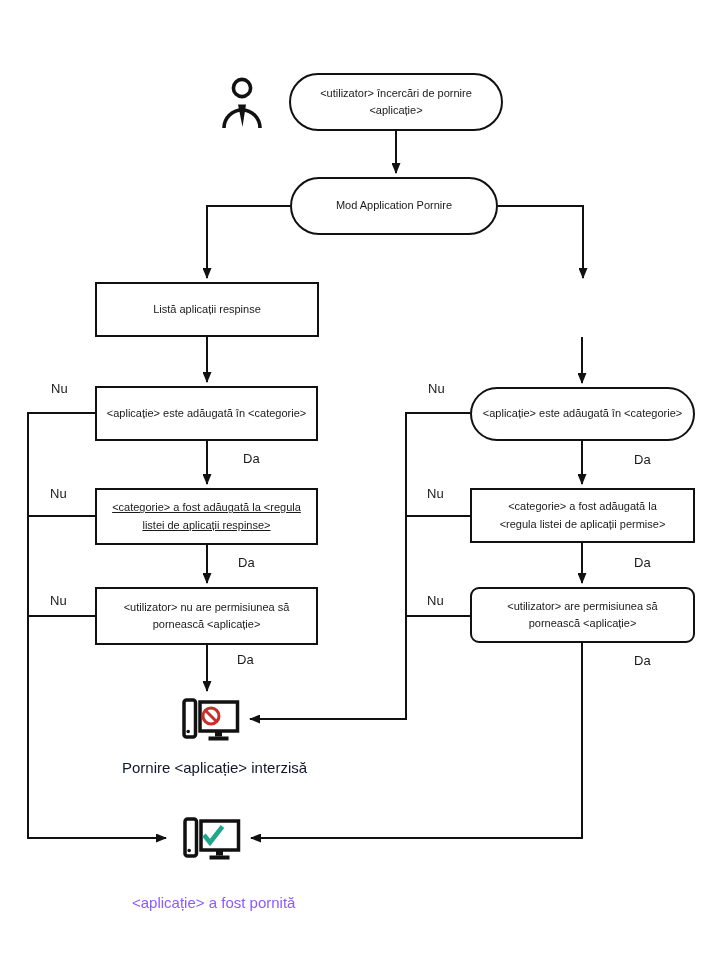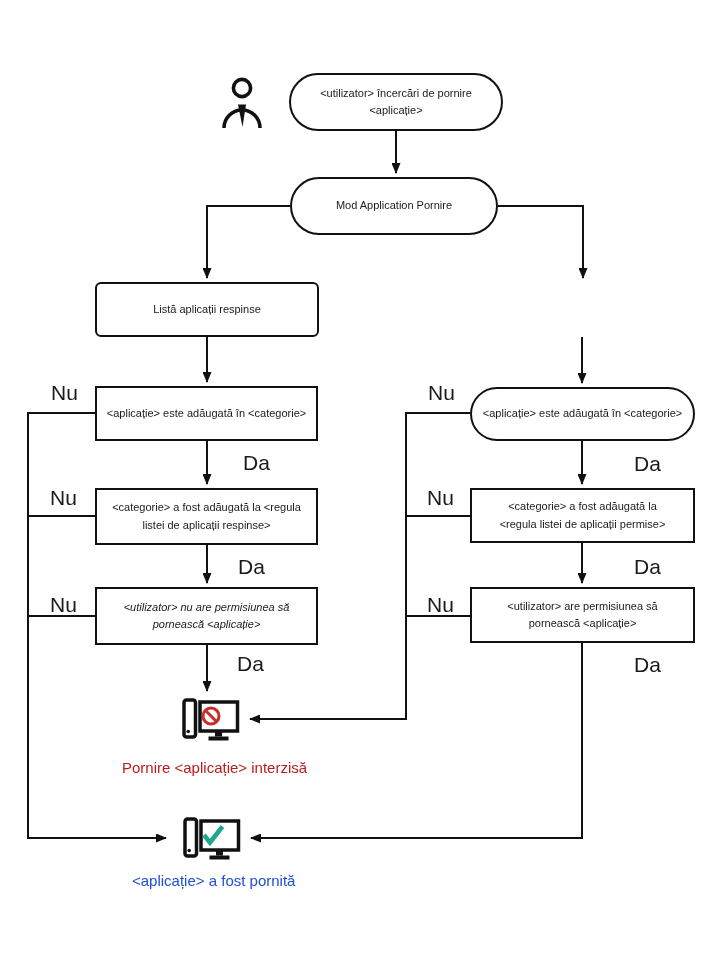--- a/index.html
+++ b/index.html
@@ -7,24 +7,24 @@
     position:relative;width:704px;height:960px;background:#ffffff;
     font-family:"Liberation Sans", sans-serif;color:#1a1a1a;overflow:hidden;
   }
   .lines{position:absolute;left:0;top:0;width:720px;height:960px;}
   .node{
     position:absolute;display:flex;align-items:center;justify-content:center;
     text-align:center;border:2px solid #111;background:#fff;
     font-size:11px;line-height:1.55;box-sizing:border-box;padding:0 12px;
   }
   .stadium{border-radius:29px;}
-  .edge-label{position:absolute;font-size:21px;color:#1a1a1a;}
+  .edge-label{position:absolute;font-size:13px;color:#1a1a1a;}
   .outcome-label{position:absolute;font-size:15px;white-space:nowrap;}
-  .blocked-text{color:#b91c1c;}
-  .started-text{color:#1d4ed8;}
+  .blocked-text{color:#0f172a;}
+  .started-text{color:#8b5cf6;margin-top:22px;}
   .icon-wrap{position:absolute;}
 </style>
 </head>
 <body>
 
 <div class="canvas">
 
   <svg class="lines" width="720" height="960" viewBox="0 0 720 960">
     <defs>
       <marker id="arr" markerWidth="11" markerHeight="9" refX="10" refY="4.5" orient="auto" markerUnits="userSpaceOnUse">
@@ -64,46 +64,46 @@
   </div>
 
   <div class="node stadium" style="left:289px;top:73px;width:214px;height:58px;padding:0 22px;">
     <span>&lt;utilizator&gt; încercări de pornire &lt;aplicație&gt;</span>
   </div>
 
   <div class="node stadium" style="left:290px;top:177px;width:208px;height:58px;">
     <span>Mod Application Pornire</span>
   </div>
 
-  <div class="node" style="left:95px;top:282px;width:224px;height:55px;border-radius:6px;">
+  <div class="node" style="left:95px;top:282px;width:224px;height:55px;">
     <span>Listă aplicații respinse</span>
   </div>
 
   <div class="node" style="left:95px;top:386px;width:223px;height:55px;padding:0 8px;">
     <span>&lt;aplicație&gt; este adăugată în &lt;categorie&gt;</span>
   </div>
 
-  <div class="node" style="left:95px;top:488px;width:223px;height:57px;padding:0 14px;">
+  <div class="node" style="left:95px;top:488px;width:223px;height:57px;padding:0 14px;text-decoration:underline;">
     <span>&lt;categorie&gt; a fost adăugată la &lt;regula listei de aplicații respinse&gt;</span>
   </div>
 
-  <div class="node" style="left:95px;top:587px;width:223px;height:58px;padding:0 18px;font-style:italic;">
+  <div class="node" style="left:95px;top:587px;width:223px;height:58px;padding:0 18px;">
     <span>&lt;utilizator&gt; nu are permisiunea să pornească &lt;aplicație&gt;</span>
   </div>
 
 
   <div class="node stadium" style="left:470px;top:387px;width:225px;height:54px;padding:0 8px;border-radius:27px;">
     <span>&lt;aplicație&gt; este adăugată în &lt;categorie&gt;</span>
   </div>
 
   <div class="node" style="left:470px;top:488px;width:225px;height:55px;padding:0 20px;">
     <span>&lt;categorie&gt; a fost adăugată la &lt;regula listei de aplicații permise&gt;</span>
   </div>
 
-  <div class="node" style="left:470px;top:587px;width:225px;height:56px;padding:0 12px;">
+  <div class="node" style="left:470px;top:587px;width:225px;height:56px;padding:0 12px;border-radius:9px;">
     <span>&lt;utilizator&gt; are permisiunea să pornească &lt;aplicație&gt;</span>
   </div>
 
   <span class="edge-label" style="left:51px;top:381px;">Nu</span>
   <span class="edge-label" style="left:50px;top:486px;">Nu</span>
   <span class="edge-label" style="left:50px;top:593px;">Nu</span>
 
   <span class="edge-label" style="left:428px;top:381px;">Nu</span>
   <span class="edge-label" style="left:427px;top:486px;">Nu</span>
   <span class="edge-label" style="left:427px;top:593px;">Nu</span>

